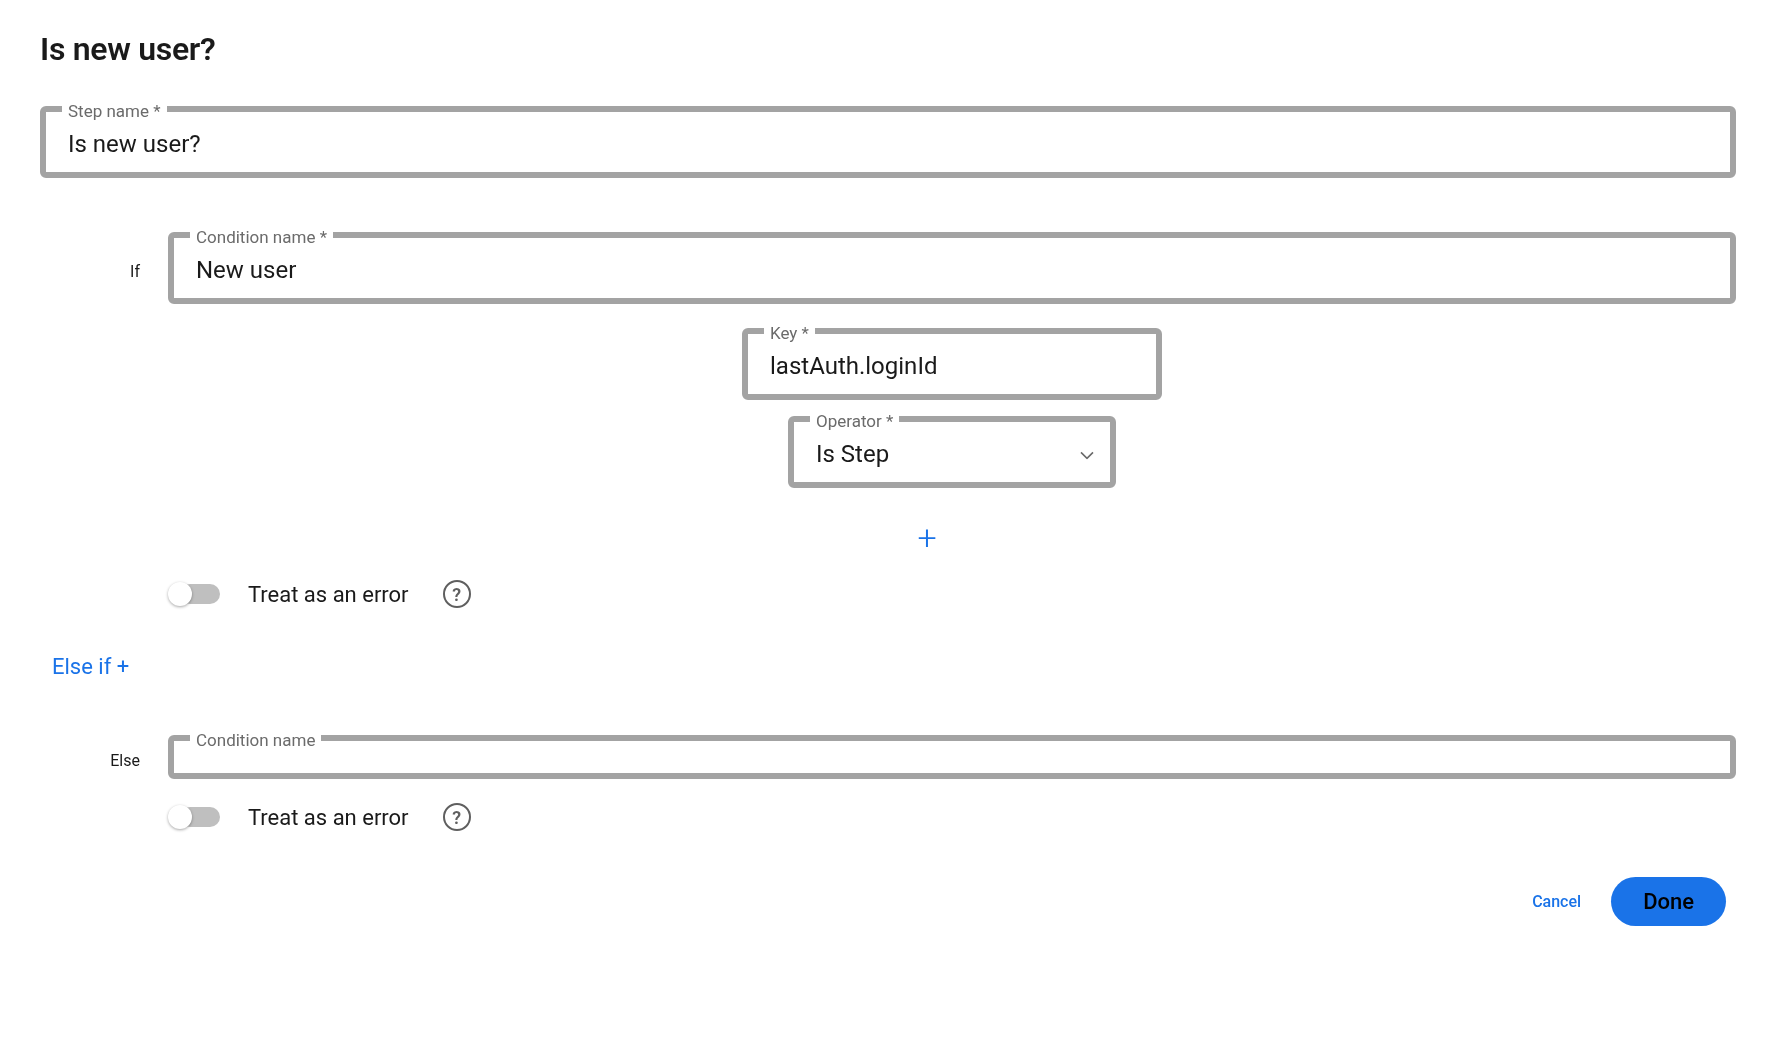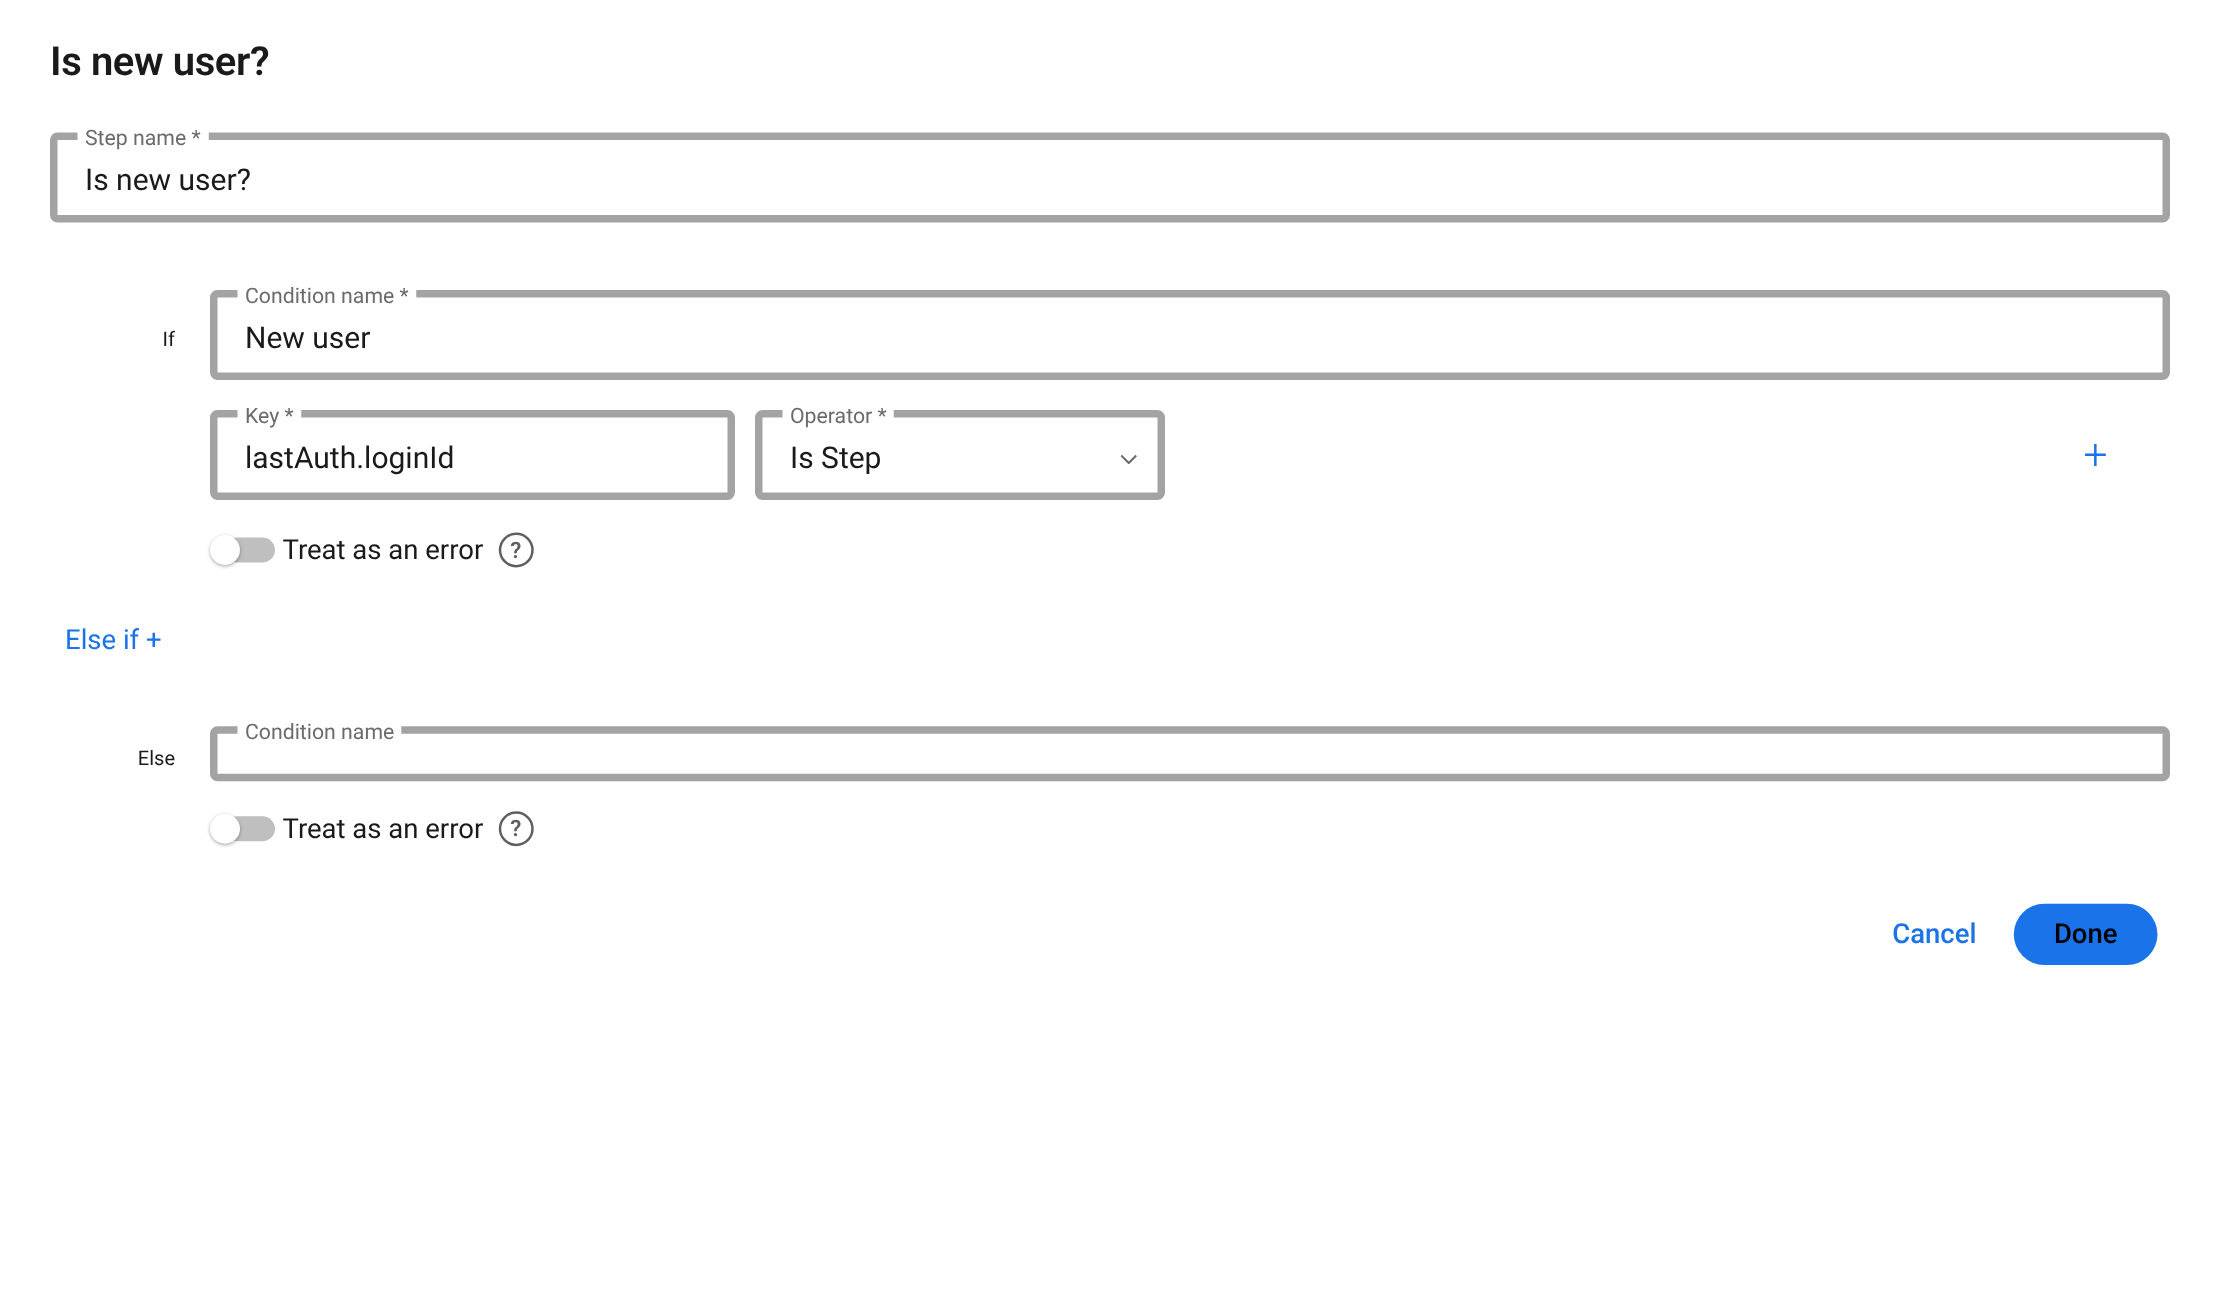--- a/index.html
+++ b/index.html
@@ -61,20 +61,21 @@
 
     .section-stepname { margin-bottom: 54px; }
     .section-if { margin-bottom: 24px; }
 
     .key-operator-row {
       display: flex;
       align-items: center;
       gap: 16px;
       margin-left: 128px; 
       margin-bottom: 26px;
+      flex-direction: column;
     }
     .key-field { width: 420px; }
     .operator-field { width: 328px; position: relative; }
     .spacer { flex: 1; }
 
     .select-caret {
       position: absolute;
       right: 16px;
       top: 50%;
       transform: translateY(-40%);
@@ -87,21 +88,21 @@
       font-weight: 300;
       line-height: 1;
       cursor: pointer;
       margin-right: 50px;
       user-select: none;
     }
 
     .toggle-row {
       display: flex;
       align-items: center;
-      gap: 6px;
+      gap: 28px;
       margin-left: 128px;
       margin-bottom: 46px;
     }
     .toggle {
       position: relative;
       width: 52px;
       height: 24px;
       cursor: pointer;
     }
     .toggle-track {
@@ -153,21 +154,21 @@
     .footer {
       display: flex;
       justify-content: flex-end;
       align-items: center;
       gap: 30px;
       margin-top: 30px;
       padding-right: 10px;
     }
     .btn-cancel {
       color: #1a73e8;
-      font-size: 22px;
+      font-size: 16px;
       font-weight: 500;
       background: none;
       border: none;
       cursor: pointer;
       font-family: inherit;
     }
     .btn-done {
       background: #1a73e8;
       color: #000000;
       font-size: 22px;

